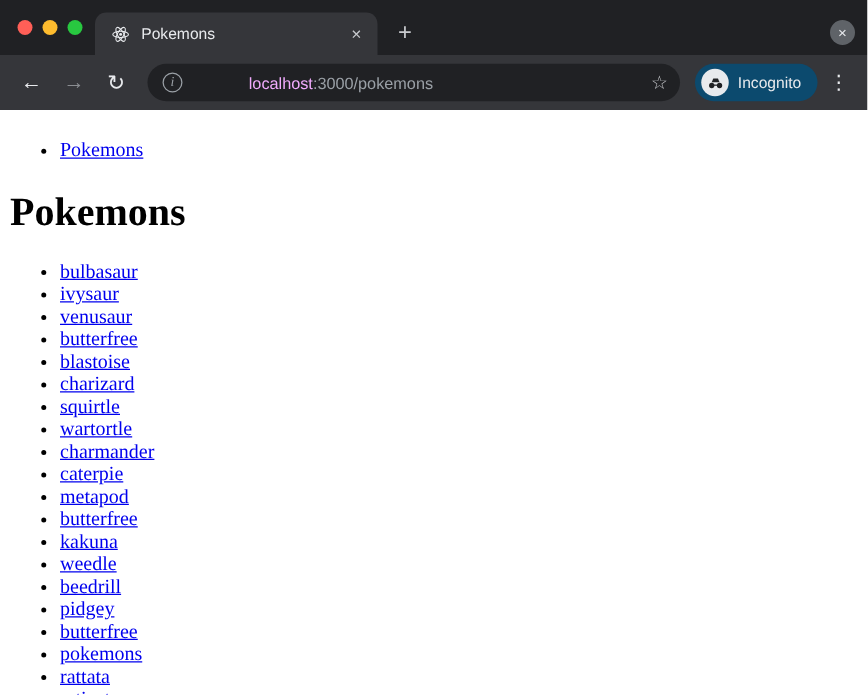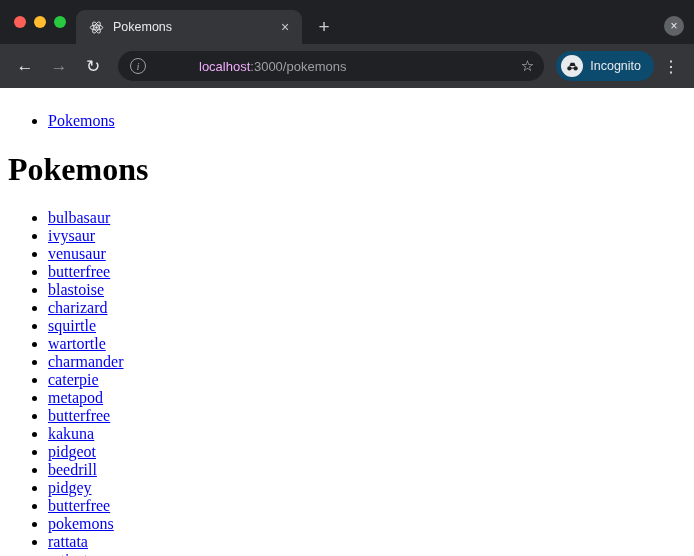--- a/index.html
+++ b/index.html
@@ -287,21 +287,21 @@
           <li><a class="plain-link">butterfree</a></li>
           <li><a class="plain-link">blastoise</a></li>
           <li><a class="plain-link">charizard</a></li>
           <li><a class="plain-link">squirtle</a></li>
           <li><a class="plain-link">wartortle</a></li>
           <li><a class="plain-link">charmander</a></li>
           <li><a class="plain-link">caterpie</a></li>
           <li><a class="plain-link">metapod</a></li>
           <li><a class="plain-link">butterfree</a></li>
           <li><a class="plain-link">kakuna</a></li>
-          <li><a class="plain-link">pidgeot</a></li>
+          <li><a class="plain-link">weedle</a></li>
           <li><a class="plain-link">beedrill</a></li>
           <li><a class="plain-link">pidgey</a></li>
           <li><a class="plain-link">butterfree</a></li>
           <li><a class="plain-link">pokemons</a></li>
           <li><a class="plain-link">rattata</a></li>
           <li><a class="plain-link">raticate</a></li>
         </ul>
     </div>
   </div>
 </div>

